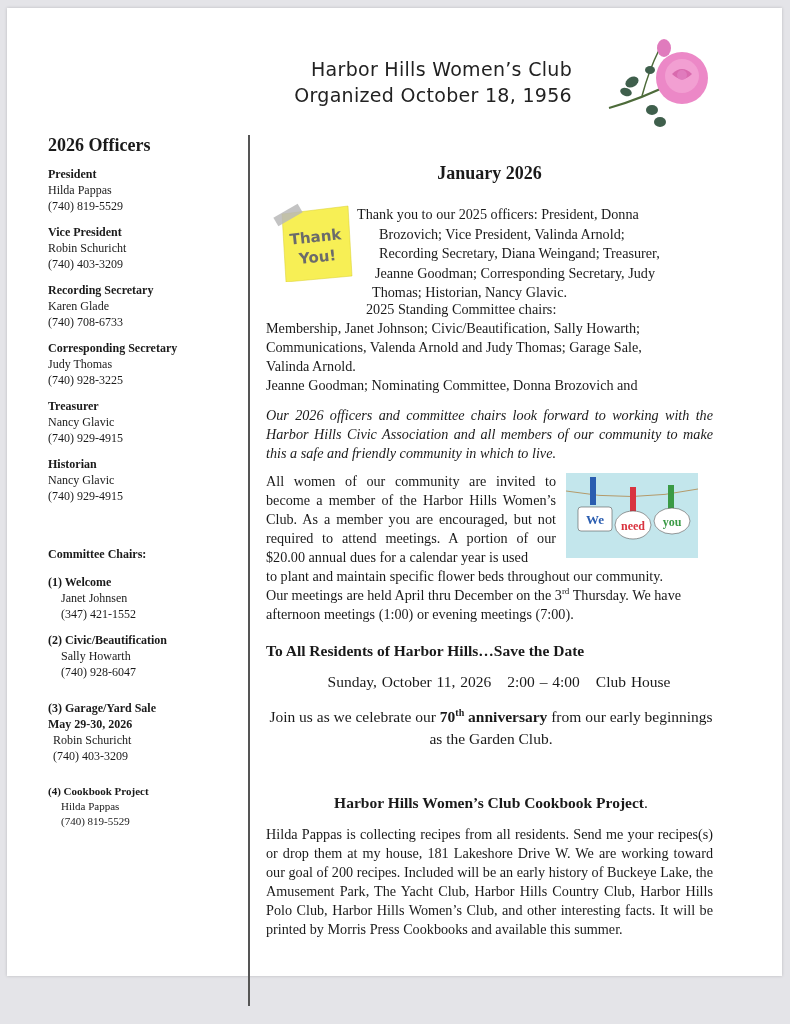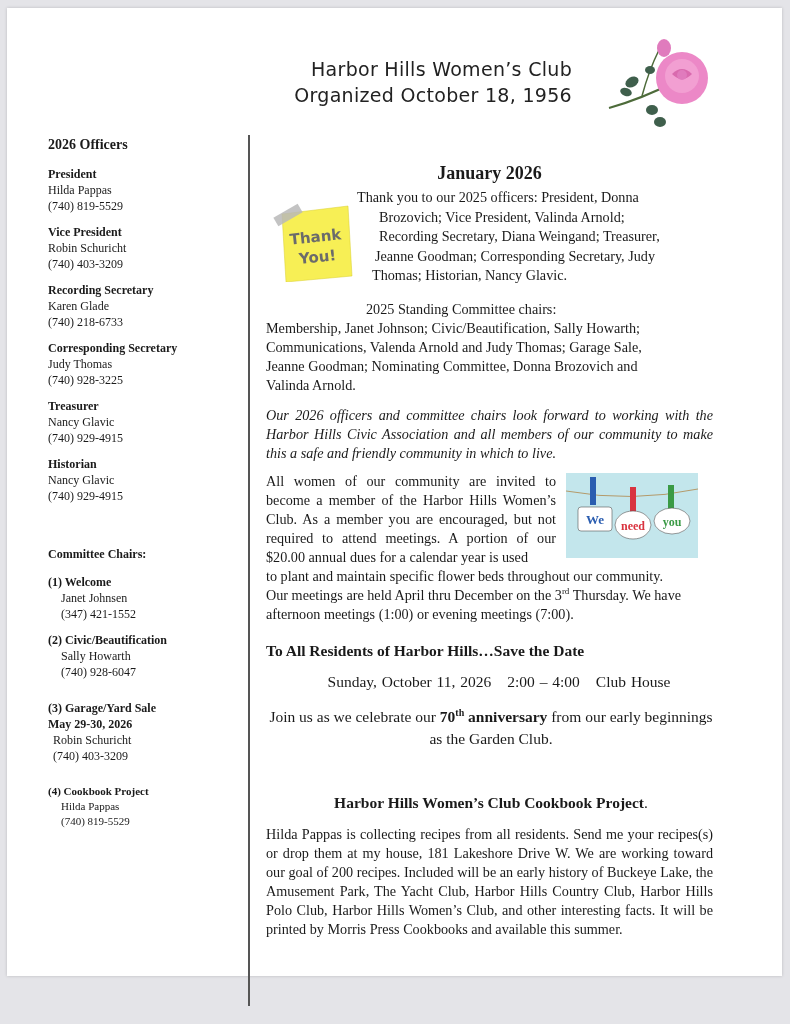--- a/index.html
+++ b/index.html
@@ -33,21 +33,21 @@
     .rose {
       position: absolute; left: 597px; top: 22px; width: 110px; height: 100px;
     }
 
     
     .sidebar {
       position: absolute; left: 41px; top: 128px; width: 195px;
       font-size: 12px; line-height: 16px;
     }
     .sidebar h2 {
-      font-size: 14px; font-weight: bold; margin: 0 0 12px 0; line-height: 18px;
+      font-size: 18px; font-weight: bold; margin: 0 0 12px 0; line-height: 18px;
     }
     .officer { margin-bottom: 10px; }
     .officer .role { font-weight: bold; }
     .chairs-title { font-weight: bold; font-size: 12px; margin-top: 42px; margin-bottom: 12px; }
     .chair { margin-bottom: 10px; }
     .chair .ctitle { font-weight: bold; }
     .chair .indent { padding-left: 13px; }
     .chair.sm { font-size: 11px; line-height: 15px; }
     .chair .indent2 { padding-left: 5px; }
 
@@ -59,21 +59,21 @@
     
     .main { position: absolute; left: 259px; width: 447px; font-size: 14.2px; line-height: 19px; }
     .month-title {
       position: absolute; left: 259px; top: 155px; width: 447px;
       text-align: center; font-weight: bold; font-size: 18px;
     }
     .sticky {
       position: absolute; left: 265px; top: 192px; width: 82px; height: 82px;
     }
     .thanks-text {
-      position: absolute; left: 350px; top: 180px; width: 340px;
+      position: absolute; left: 350px; top: 197px; width: 340px;
       font-size: 14.2px; line-height: 19.5px;
     }
     .thanks-text span { display: block; white-space: nowrap; }
     .committee-text {
       position: absolute; left: 259px; top: 292px; width: 450px;
       font-size: 14.2px; line-height: 19px;
     }
     .committee-text .head { display:block; padding-left: 100px; }
     .committee-text span { display: block; white-space: nowrap; }
     .justify { text-align: justify; }
@@ -143,21 +143,21 @@
       <div>(740) 819-5529</div>
     </div>
     <div class="officer">
       <div class="role">Vice President</div>
       <div>Robin Schuricht</div>
       <div>(740) 403-3209</div>
     </div>
     <div class="officer">
       <div class="role">Recording Secretary</div>
       <div>Karen Glade</div>
-      <div>(740) 218-6733</div>
+      <div>(740) 708-6733</div>
     </div>
     <div class="officer">
       <div class="role">Corresponding Secretary</div>
       <div>Judy Thomas</div>
       <div>(740) 928-3225</div>
     </div>
     <div class="officer">
       <div class="role">Treasurer</div>
       <div>Nancy Glavic</div>
       <div>(740) 929-4915</div>
@@ -209,22 +209,22 @@
     <span style="padding-left:22px">Brozovich; Vice President, Valinda Arnold;</span>
     <span style="padding-left:22px">Recording Secretary, Diana Weingand; Treasurer,</span>
     <span style="padding-left:18px">Jeanne Goodman; Corresponding Secretary, Judy</span>
     <span style="padding-left:15px">Thomas; Historian, Nancy Glavic.</span>
   </div>
 
   <div class="committee-text">
     <span class="head">2025 Standing Committee chairs:</span>
     <span>Membership, Janet Johnson; Civic/Beautification, Sally Howarth;</span>
     <span>Communications, Valenda Arnold and Judy Thomas; Garage Sale,</span>
+    <span>Valinda Arnold.</span>
     <span>Jeanne Goodman; Nominating Committee, Donna Brozovich and</span>
-    <span>Valinda Arnold.</span>
   </div>
 
   <div class="main justify para-officers">Our 2026 officers and committee chairs look forward to working with the Harbor Hills Civic Association and all members of our community to make this a safe and friendly community in which to live.</div>
 
   <div class="main para-invite-top">All women of our community are invited to become a member of the Harbor Hills Women’s Club. As a member you are encouraged, but not required to attend meetings. A portion of our $20.00 annual dues for a calendar year is used</div>
 
   <svg class="weneed" viewBox="0 0 132 85">
     <rect width="132" height="85" fill="#c3e6ec"></rect>
     <path d="M0 18 Q66 30 132 16" stroke="#b49a6a" stroke-width="1" fill="none"></path>
     <rect x="24" y="4" width="6" height="28" fill="#2a5db0"></rect>

